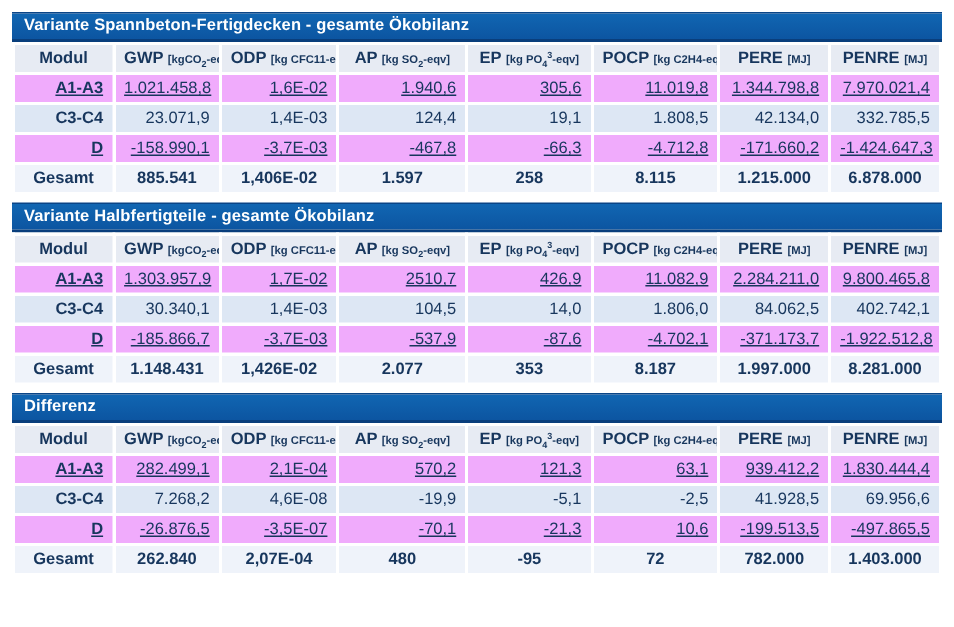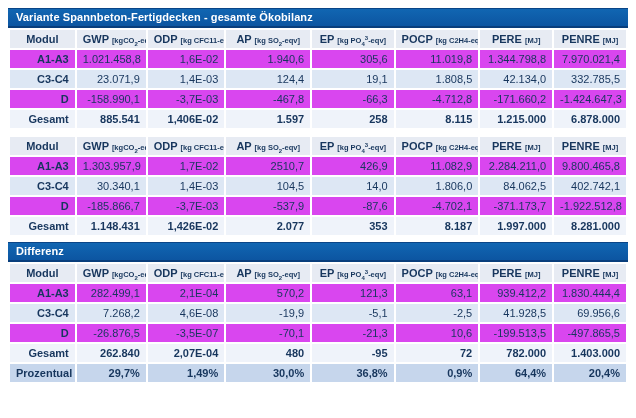--- a/index.html
+++ b/index.html
@@ -55,23 +55,23 @@
   }
   .hunit {
     font-size: 7.5px;
     font-weight: bold;
     letter-spacing: 0;
   }
   .hunit sub, .hunit sup {
     font-size: 6px;
     line-height: 0;
   }
-  tr.blue td    { background: #d946ef; }
+  tr.blue td    { background: #f0abfc; text-decoration: underline; }
   tr.light td   { background: #dde7f4; margin-top: 30px; }
-  tr.total td   { background: #eff3fa; font-weight: bold; }
+  tr.total td   { background: #eff3fa; font-weight: bold; text-align: center; }
   tr.percent td { background: #c6d6ec; font-weight: bold; }
   td.mod { font-weight: bold; }
 </style>
 </head>
 <body>
 
 <div class="page">
   <div id="sections">
       <div class="section">
         <div class="bar">Variante Spannbeton-Fertigdecken - gesamte Ökobilanz</div>
@@ -136,20 +136,21 @@
               <td>1.597</td>
               <td>258</td>
               <td>8.115</td>
               <td>1.215.000</td>
               <td>6.878.000</td>
             </tr>
           </tbody>
         </table>
       </div>
       <div class="section">
+        <div class="bar">Variante Halbfertigteile - gesamte Ökobilanz</div>
         <table>
           <colgroup>
             <col style="width: 10.8%;">
             <col style="width: 11.5%;">
             <col style="width: 12.7%;">
             <col style="width: 13.9%;">
             <col style="width: 13.5%;">
             <col style="width: 13.7%;">
             <col style="width: 11.95%;">
             <col style="width: 11.95%;">
@@ -269,27 +270,17 @@
             <tr class="total">
               <td class="mod">Gesamt</td>
               <td>262.840</td>
               <td>2,07E-04</td>
               <td>480</td>
               <td>-95</td>
               <td>72</td>
               <td>782.000</td>
               <td>1.403.000</td>
             </tr>
-            <tr class="percent">
-              <td class="mod">Prozentual</td>
-              <td>29,7%</td>
-              <td>1,49%</td>
-              <td>30,0%</td>
-              <td>36,8%</td>
-              <td>0,9%</td>
-              <td>64,4%</td>
-              <td>20,4%</td>
-            </tr>
           </tbody>
         </table>
       </div>
     </div>
 </div>
 
 </body></html>

